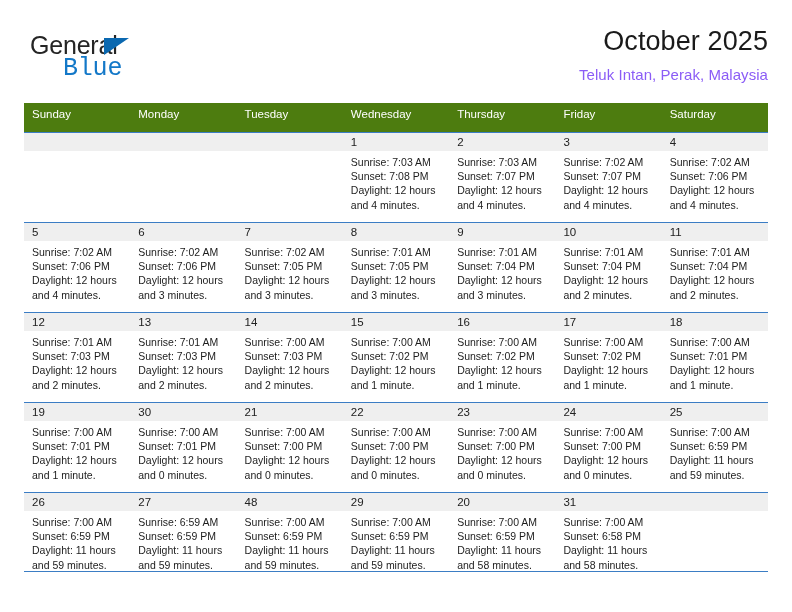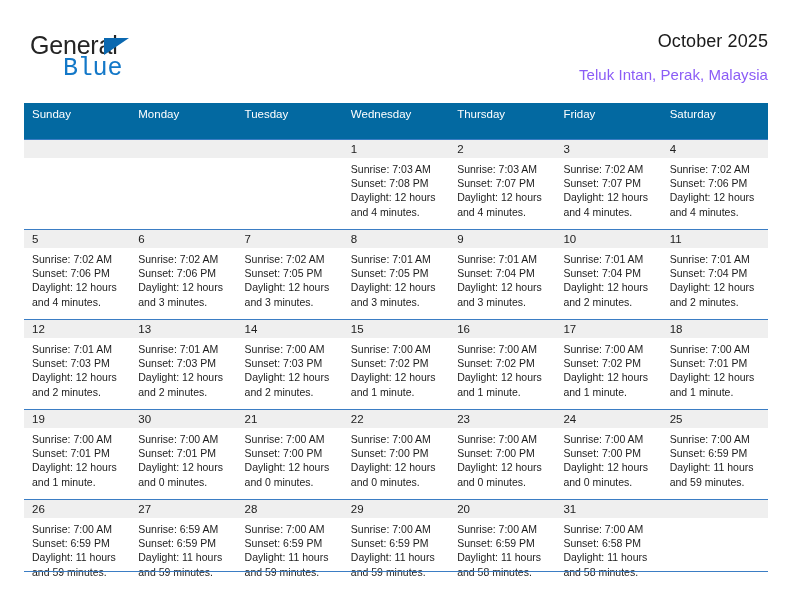--- a/index.html
+++ b/index.html
@@ -66,21 +66,21 @@
     font-family: Liberation Mono, monospace;
   }
   .title-block {
     position: absolute;
     right: 0px;
     top: 0px;
     text-align: right;
     width: 520px;
   }
   .cal-title {
-    font-size: 18px;
+    font-size: 27px;
     line-height: 34px;
     color: #1a1a1a;
     font-weight: normal;
     margin: 0;
     letter-spacing: 0.1px;
   }
   .cal-subtitle {
     font-size: 15px;
     line-height: 22px;
     color: #8b5cf6;
@@ -90,22 +90,22 @@
 
   
   .calendar {
     position: absolute;
     left: 24px;
     top: 103px;
     width: 744px;
   }
   .dow-row {
     display: flex;
-    background: #0369a1;
-    height: 36px;
+    background: #4d7c0f;
+    height: 29px;
   }
   .dow {
     flex: 1 1 0;
     color: #ffffff;
     font-size: 11.5px;
     line-height: 23px;
     padding-left: 8px;
     box-sizing: border-box;
     white-space: nowrap;
     overflow: hidden;
@@ -466,21 +466,21 @@
       <div class="daycell">
         <div class="daynum-band">27</div>
         <div class="cell-body">
           <div class="cell-line">Sunrise: 6:59 AM</div>
           <div class="cell-line">Sunset: 6:59 PM</div>
           <div class="cell-line">Daylight: 11 hours</div>
           <div class="cell-line">and 59 minutes.</div>
         </div>
       </div>
       <div class="daycell">
-        <div class="daynum-band">28</div>
+        <div class="daynum-band">48</div>
         <div class="cell-body">
           <div class="cell-line">Sunrise: 7:00 AM</div>
           <div class="cell-line">Sunset: 6:59 PM</div>
           <div class="cell-line">Daylight: 11 hours</div>
           <div class="cell-line">and 59 minutes.</div>
         </div>
       </div>
       <div class="daycell">
         <div class="daynum-band">29</div>
         <div class="cell-body">

